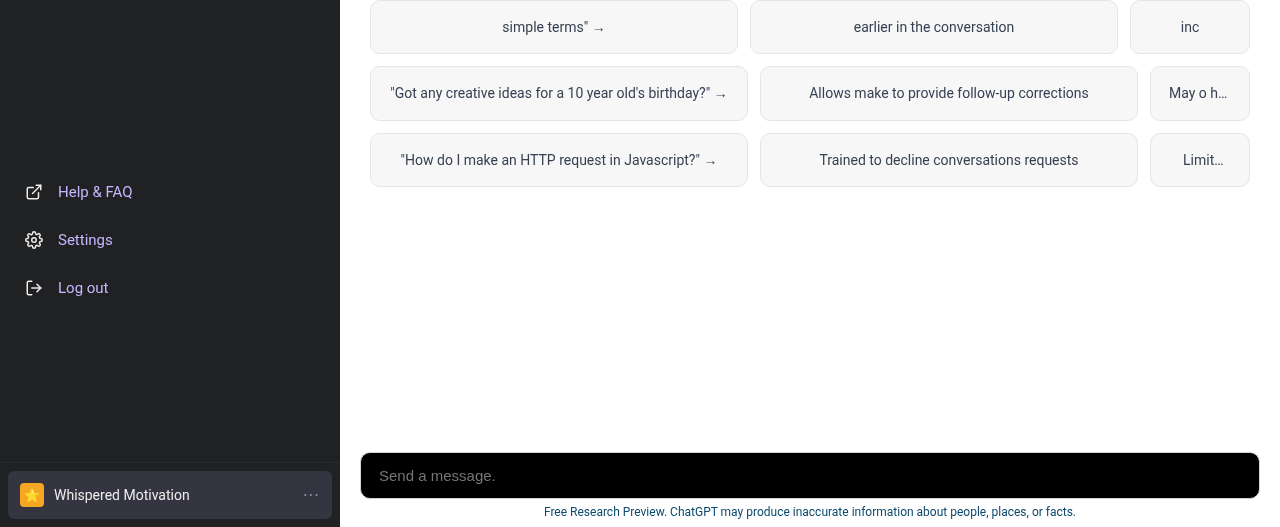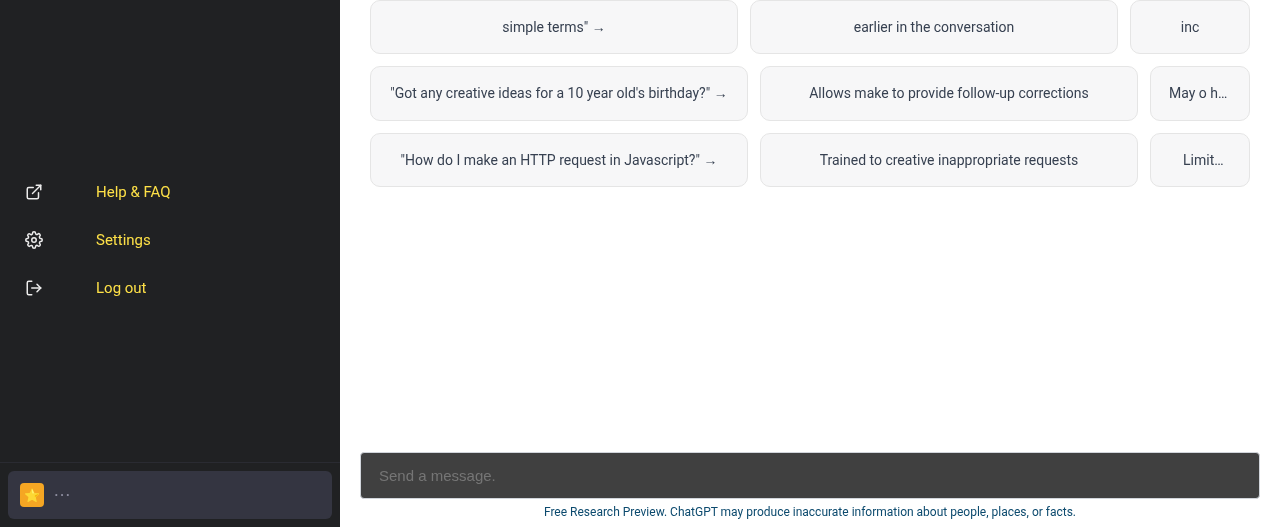--- a/index.html
+++ b/index.html
@@ -53,22 +53,21 @@
       height: 20px;
       display: flex;
       align-items: center;
       justify-content: center;
       flex-shrink: 0;
       color: #ececec;
     }
 
     .sidebar-menu-item .menu-label {
       font-size: 15px;
-      color: #fde047;
-      margin-left: 38px;
+      color: #c4b5fd;
     }
 
     
     .sidebar-bottom {
       padding: 8px;
       border-top: 1px solid #2a2b32;
     }
 
     .conversation-item {
       display: flex;
@@ -187,25 +186,25 @@
     }
 
     
     .main-bottom {
       padding: 10px 20px 8px;
       background: #fff;
     }
 
     .input-box {
       border: 1px solid #d1d5db;
-      border-radius: 4px;
+      border-radius: 10px;
       padding: 14px 18px;
       font-size: 15px;
       color: #9ca3af;
-      background: #404040;
+      background: #000000;
       width: 100%;
       margin-bottom: 6px;
     }
 
     .footer-text {
       font-size: 12px;
       color: #0c4a6e;
       text-align: center;
     }
 
@@ -253,20 +252,21 @@
         <span class="menu-label">Log out</span>
       </div>
     </div>
   </div>
 
   <div class="sidebar-bottom">
     <div class="conversation-item">
       <div class="conversation-icon">
         <span>⭐</span>
       </div>
+      <span class="conversation-title">Whispered Motivation</span>
       <span class="conversation-dots">···</span>
     </div>
   </div>
 </div>
 
 <div class="main">
 
   <div class="main-content">
 
     <div class="cards-section">
@@ -293,21 +293,21 @@
         <div class="card partial" style="overflow:hidden; white-space:nowrap;">
           <span>May o harmful</span>
         </div>
       </div>
 
       <div class="cards-row">
         <div class="card">
           <span>"How do I make an HTTP request in Javascript?" →</span>
         </div>
         <div class="card">
-          <span>Trained to creative inappropriate requests</span>
+          <span>Trained to decline conversations requests</span>
         </div>
         <div class="card partial" style="overflow:hidden; white-space:nowrap;padding-left:32px;">
           <span>Limited k e</span>
         </div>
       </div>
 
     </div>
   </div>
 
   <div class="main-bottom">

